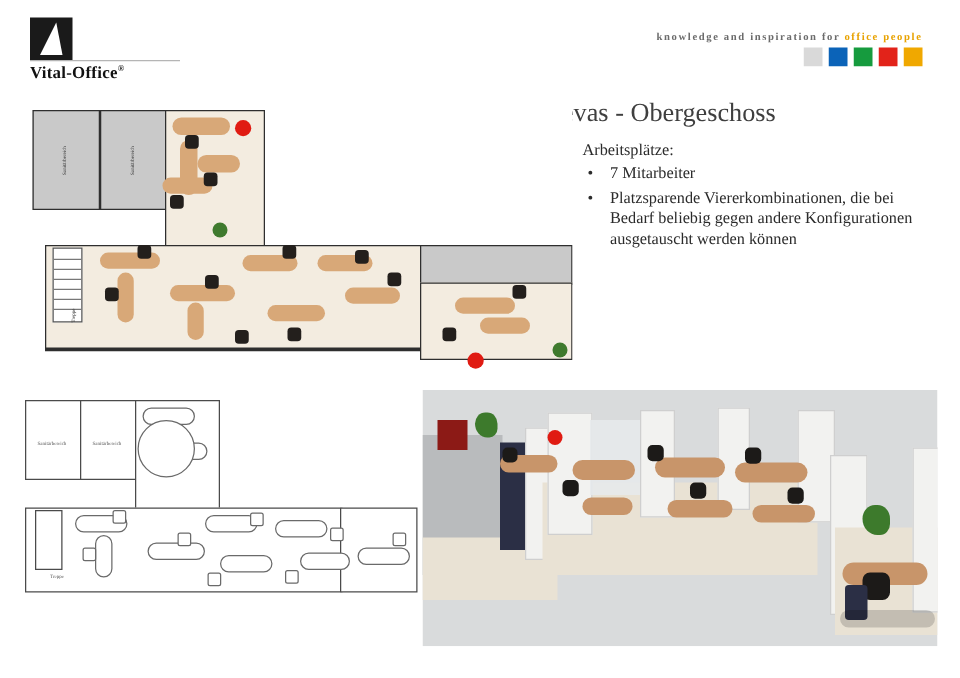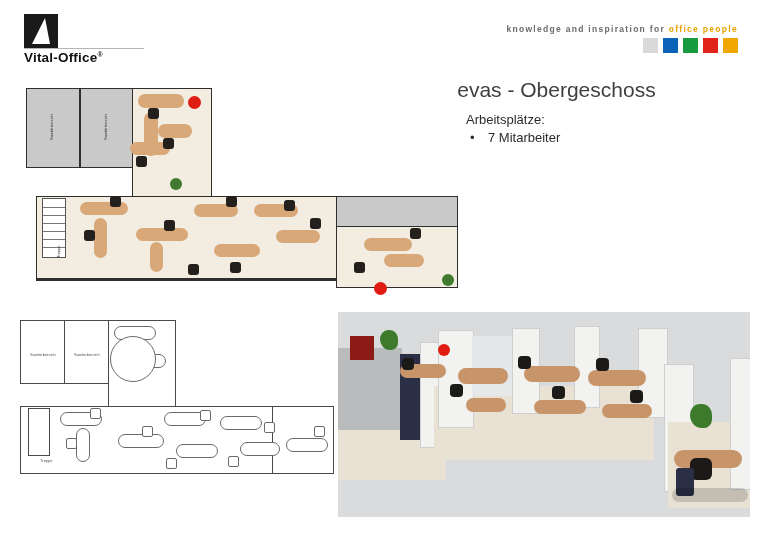--- a/index.html
+++ b/index.html
@@ -9,20 +9,21 @@
   }
   body {
     font-family: "Liberation Sans", sans-serif;
   }
   .slide {
     position: relative;
     width: 768px;
     height: 520px;
     background: #ffffff;
     overflow: hidden;
+    font-family: Liberation Serif, serif;
   }
 
   
   .header-tagline {
     position: absolute;
     top: 24px;
     right: 30px;
     font-size: 8.5px;
     letter-spacing: 1.3px;
     color: #6b6b6b;
@@ -217,20 +218,21 @@
     <div class="logo-mark"></div>
     <div class="logo-rule"></div>
     <div class="logo-text"><span>Vital-Office</span><sup>®</sup></div>
   </div>
 
   <div class="title">Bereich: Gevas - Obergeschoss</div>
   <div class="subtitle">Arbeitsplätze:</div>
 
   <div class="bullets">
     <div class="bullet">7 Mitarbeiter</div>
+    <div class="bullet">Platzsparende Viererkombinationen, die bei Bedarf beliebig gegen andere Konfigurationen ausgetauscht werden können</div>
   </div>
 
   <div class="fig" id="fig-plan-color">
     <div class="pc-bg"></div>
 
     <div class="pc-gray" style="left:8px;  top:10px; width:52px; height:78px;"></div>
     <div class="pc-gray" style="left:62px; top:10px; width:52px; height:78px;"></div>
     <div class="pc-label" style="left:31px; top:62px;">Sanitärbereich</div>
     <div class="pc-label" style="left:85px; top:62px;">Sanitärbereich</div>
 

